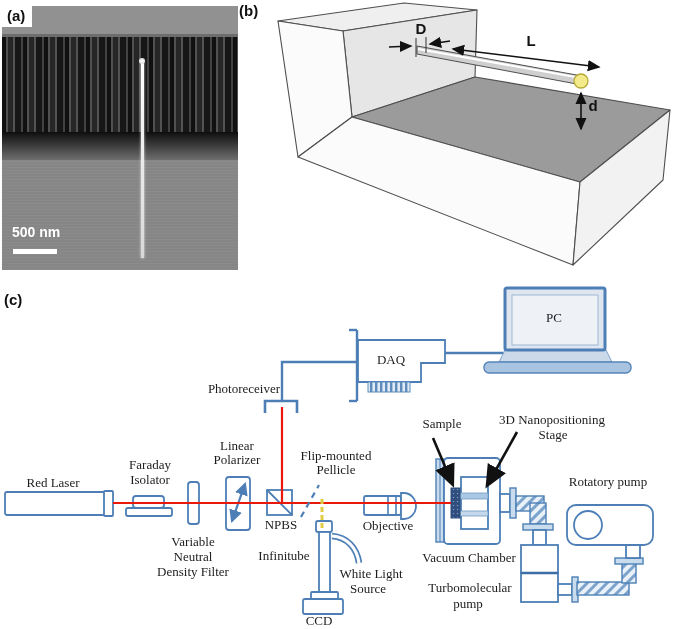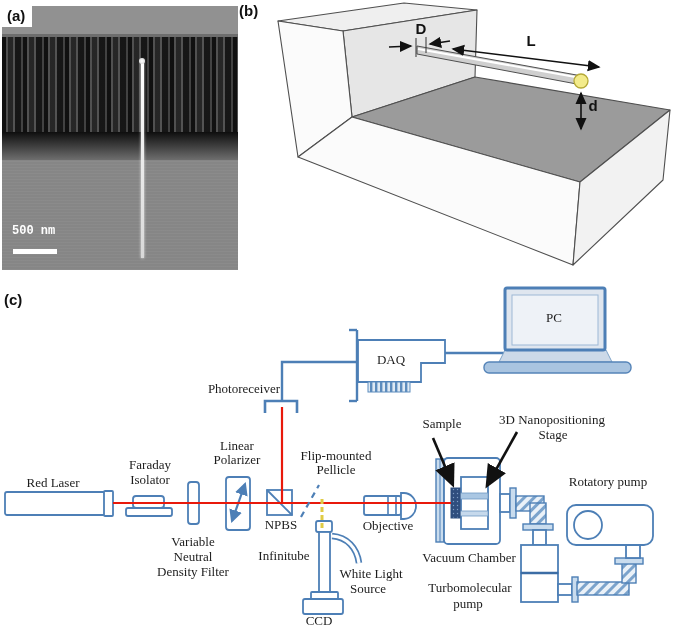--- a/index.html
+++ b/index.html
@@ -20,21 +20,21 @@
   .sem-darkband{position:absolute;left:0;top:126px;width:236px;height:28px;
        background:linear-gradient(#0e0e0e,#6e6e6e);}
   .sem-bottom{position:absolute;left:0;top:154px;width:236px;height:110px;background:#868686;
        background-image:repeating-linear-gradient(0deg, rgba(255,255,255,.04) 0 1px, transparent 1px 3px);}
   .nanowire{position:absolute;left:139px;top:54px;width:3px;height:198px;
        background:linear-gradient(#ffffff,#d8d8d8);box-shadow:0 0 3px rgba(255,255,255,.8);}
   .wire-tip{position:absolute;left:137px;top:52px;width:6px;height:6px;border-radius:50%;
        background:radial-gradient(#ffffff,#cfcfcf);}
   .label-a-box{position:absolute;left:0;top:0;background:#ffffff;padding:1px 7px 3px 5px;}
   .scale-text{position:absolute;left:10px;top:218px;color:#ffffff;
-       font-family:Liberation Mono, monospace;font-weight:bold;font-size:12px;text-align:right;}
+       font-family:Liberation Sans, sans-serif;font-weight:bold;font-size:14px;text-align:right;}
   .scale-bar{position:absolute;left:11px;top:243px;width:44px;height:5px;background:#ffffff;}
   
   #panel-b-svg{position:absolute;left:255px;top:0;}
   #panel-c-svg{position:absolute;left:0;top:285px;}
   .blk{stroke:#4f4f4f;stroke-width:1.1;stroke-linejoin:round;}
   .dimtxt{font-family:"Liberation Sans",sans-serif;font-weight:bold;font-size:15px;fill:#111;}
   .dimln{stroke:#111;stroke-width:1.6;fill:none;}
   .comp{stroke:#4d7fb6;stroke-width:1.8;fill:#ffffff;}
   .compf{stroke:#4d7fb6;stroke-width:1.4;fill:#c9dcee;}
   .wire{stroke:#4d7fb6;stroke-width:2.4;fill:none;}

